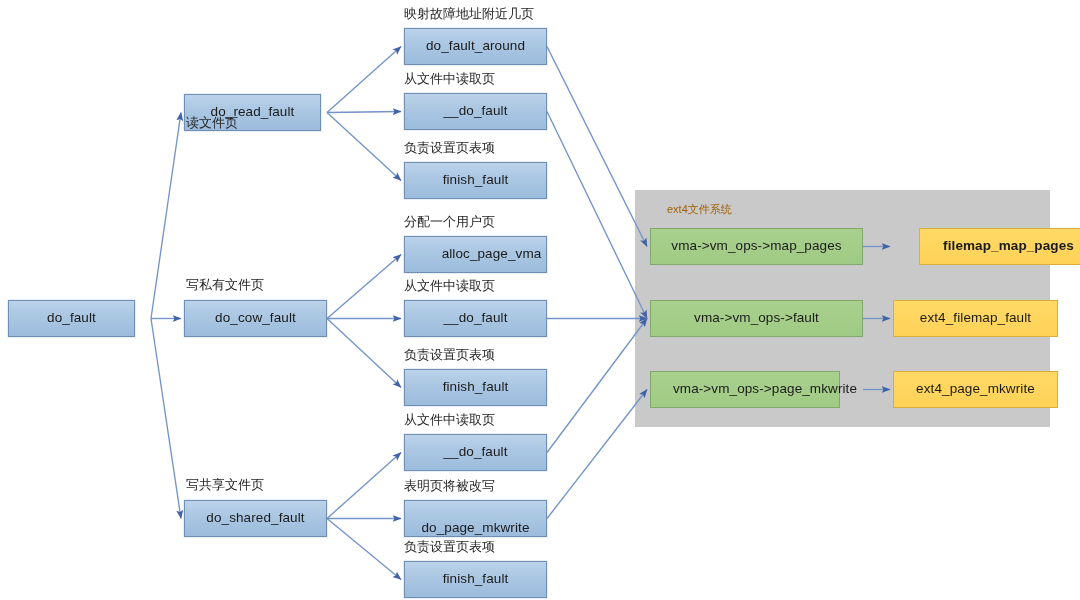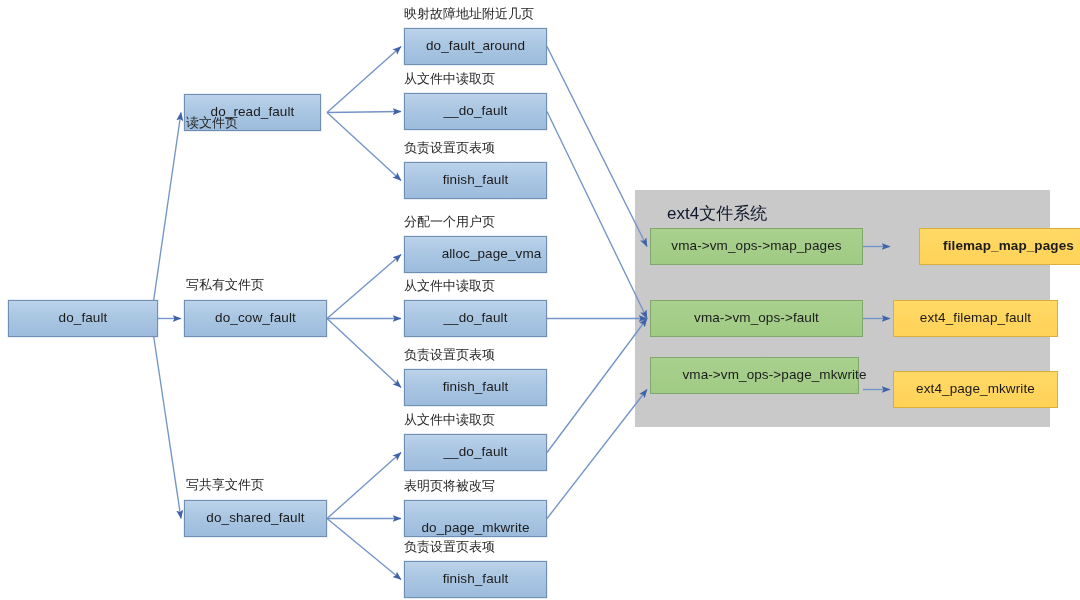--- a/index.html
+++ b/index.html
@@ -59,22 +59,22 @@
     white-space: nowrap;
     font-family: Liberation Mono, monospace;
   }
   .panel {
     position: absolute;
     background: #c9c9c9;
     box-sizing: border-box;
   }
   .panel-title {
     position: absolute;
-    font-size: 17px;
-    color: #0f172a;
+    font-size: 11px;
+    color: #a16207;
     white-space: nowrap;
   }
 </style>
 </head>
 <body>
 
 <div id="diagram-root">
 
   <div class="panel" id="panel-box" style="left: 635px; top: 190px; width: 415px; height: 237px; background: rgb(201, 201, 201);"></div>
   <div class="panel-title" id="panel-title" style="left: 667px; top: 202px;">ext4文件系统</div>
@@ -103,21 +103,21 @@
         <line x1="547" y1="318.5" x2="647" y2="318.5" marker-end="url(#arrowhead)"></line>
         <line x1="547" y1="452.5" x2="647" y2="318.5" marker-end="url(#arrowhead)"></line>
         <line x1="547" y1="518.5" x2="647" y2="389.5" marker-end="url(#arrowhead)"></line>
         <line x1="863" y1="246.5" x2="890" y2="246.5" marker-end="url(#arrowhead)"></line>
         <line x1="863" y1="318.5" x2="890" y2="318.5" marker-end="url(#arrowhead)"></line>
         <line x1="863" y1="389.5" x2="890" y2="389.5" marker-end="url(#arrowhead)"></line>
       </g>
   </svg>
 
   <div id="node-layer">
-      <div class="node blue" style="left: 8px; top: 300px; width: 150px; height: 37px;">
+      <div class="node blue" style="left: 8px; top: 300px; width: 127px; height: 37px;">
         <span>do_fault</span>
       </div>
       <div class="node blue" style="left: 184px; top: 94px; width: 137px; height: 37px;">
         <span>do_read_fault</span>
       </div>
       <div class="node blue" style="left: 184px; top: 300px; width: 143px; height: 37px;">
         <span>do_cow_fault</span>
       </div>
       <div class="node blue" style="left: 184px; top: 500px; width: 143px; height: 37px;">
         <span>do_shared_fault</span>
@@ -148,21 +148,21 @@
       </div>
       <div class="node blue" style="left: 404px; top: 561px; width: 143px; height: 37px;">
         <span>finish_fault</span>
       </div>
       <div class="node green" style="left: 650px; top: 228px; width: 213px; height: 37px;">
         <span>vma-&gt;vm_ops-&gt;map_pages</span>
       </div>
       <div class="node green" style="left: 650px; top: 300px; width: 213px; height: 37px;">
         <span>vma-&gt;vm_ops-&gt;fault</span>
       </div>
-      <div class="node green" style="left: 650px; top: 357px; width: 209px; height: 37px; padding-left: 40px;">
+      <div class="node green" style="left: 650px; top: 371px; width: 190px; height: 37px; padding-left: 40px;">
         <span>vma-&gt;vm_ops-&gt;page_mkwrite</span>
       </div>
       <div class="node orange" style="left: 919px; top: 228px; width: 179px; height: 37px; font-weight: bold;">
         <span>filemap_map_pages</span>
       </div>
       <div class="node orange" style="left: 893px; top: 300px; width: 165px; height: 37px;">
         <span>ext4_filemap_fault</span>
       </div>
       <div class="node orange" style="left: 893px; top: 371px; width: 165px; height: 37px;">
         <span>ext4_page_mkwrite</span>

